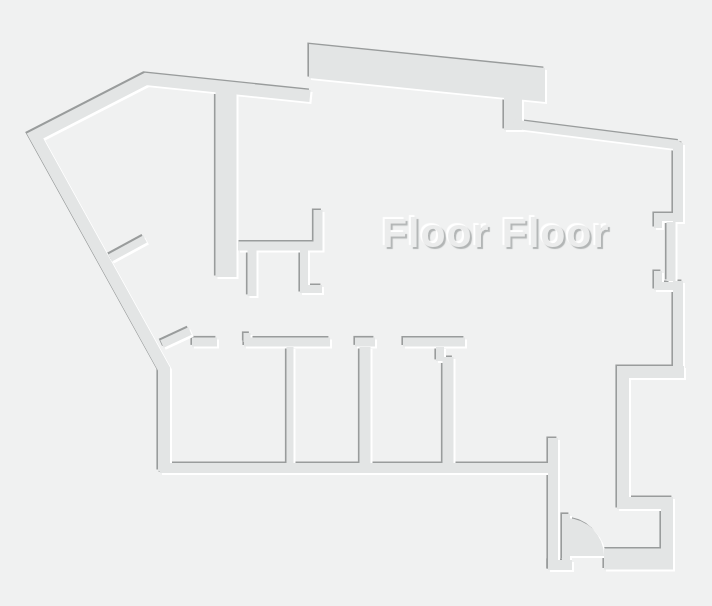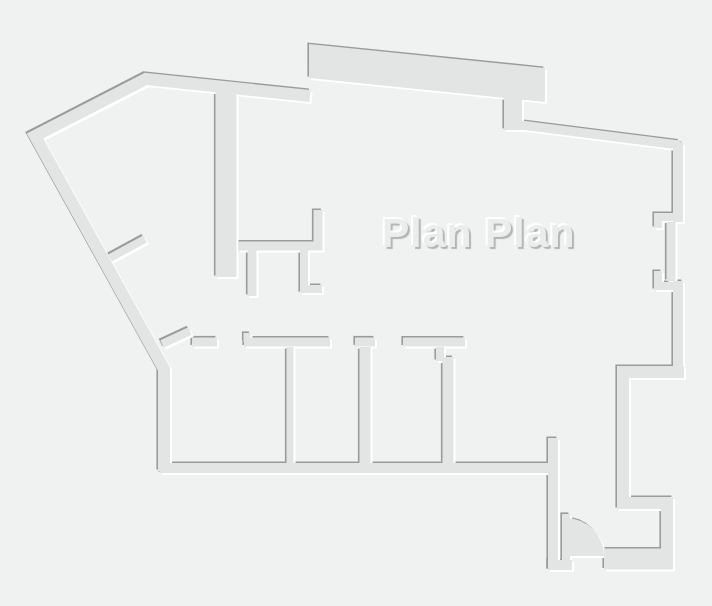--- a/index.html
+++ b/index.html
@@ -136,14 +136,14 @@
           <path d="M355,342 L375,342" fill="none" stroke="#e3e5e5" stroke-width="9" stroke-linecap="butt" stroke-linejoin="miter"></path>
           <path d="M365,347 L365,468" fill="none" stroke="#e3e5e5" stroke-width="11" stroke-linecap="butt" stroke-linejoin="miter"></path>
           <path d="M403,342 L465,342" fill="none" stroke="#e3e5e5" stroke-width="9" stroke-linecap="butt" stroke-linejoin="miter"></path>
           <path d="M440,347 L440,361" fill="none" stroke="#e3e5e5" stroke-width="8" stroke-linecap="butt" stroke-linejoin="miter"></path>
           <path d="M448,357 L448,468" fill="none" stroke="#e3e5e5" stroke-width="11" stroke-linecap="butt" stroke-linejoin="miter"></path>
           <path d="M566,514 L566,560" fill="none" stroke="#e3e5e5" stroke-width="8"></path>
           <path d="M566,518 A38,38 0 0 1 604,556 L566,556 Z" fill="#e3e5e5"></path>
         </g>
       </g>
   </svg>
-  <div class="plan-title">Plan Plan</div>
+  <div class="plan-title">Floor Floor</div>
 </div>
 
 </body></html>

